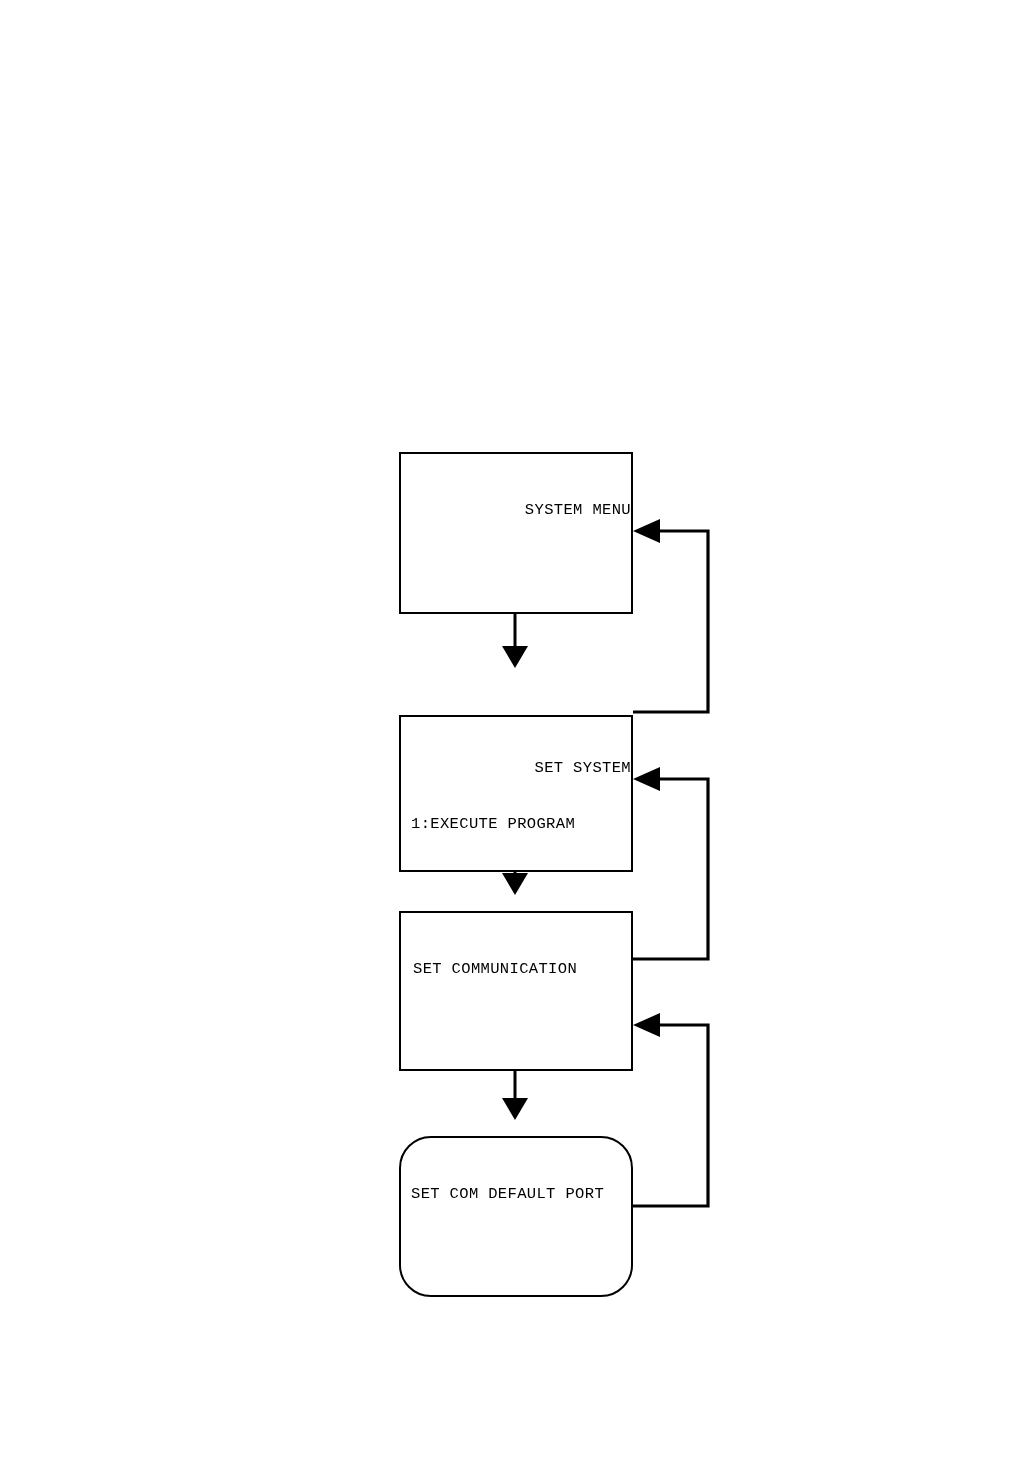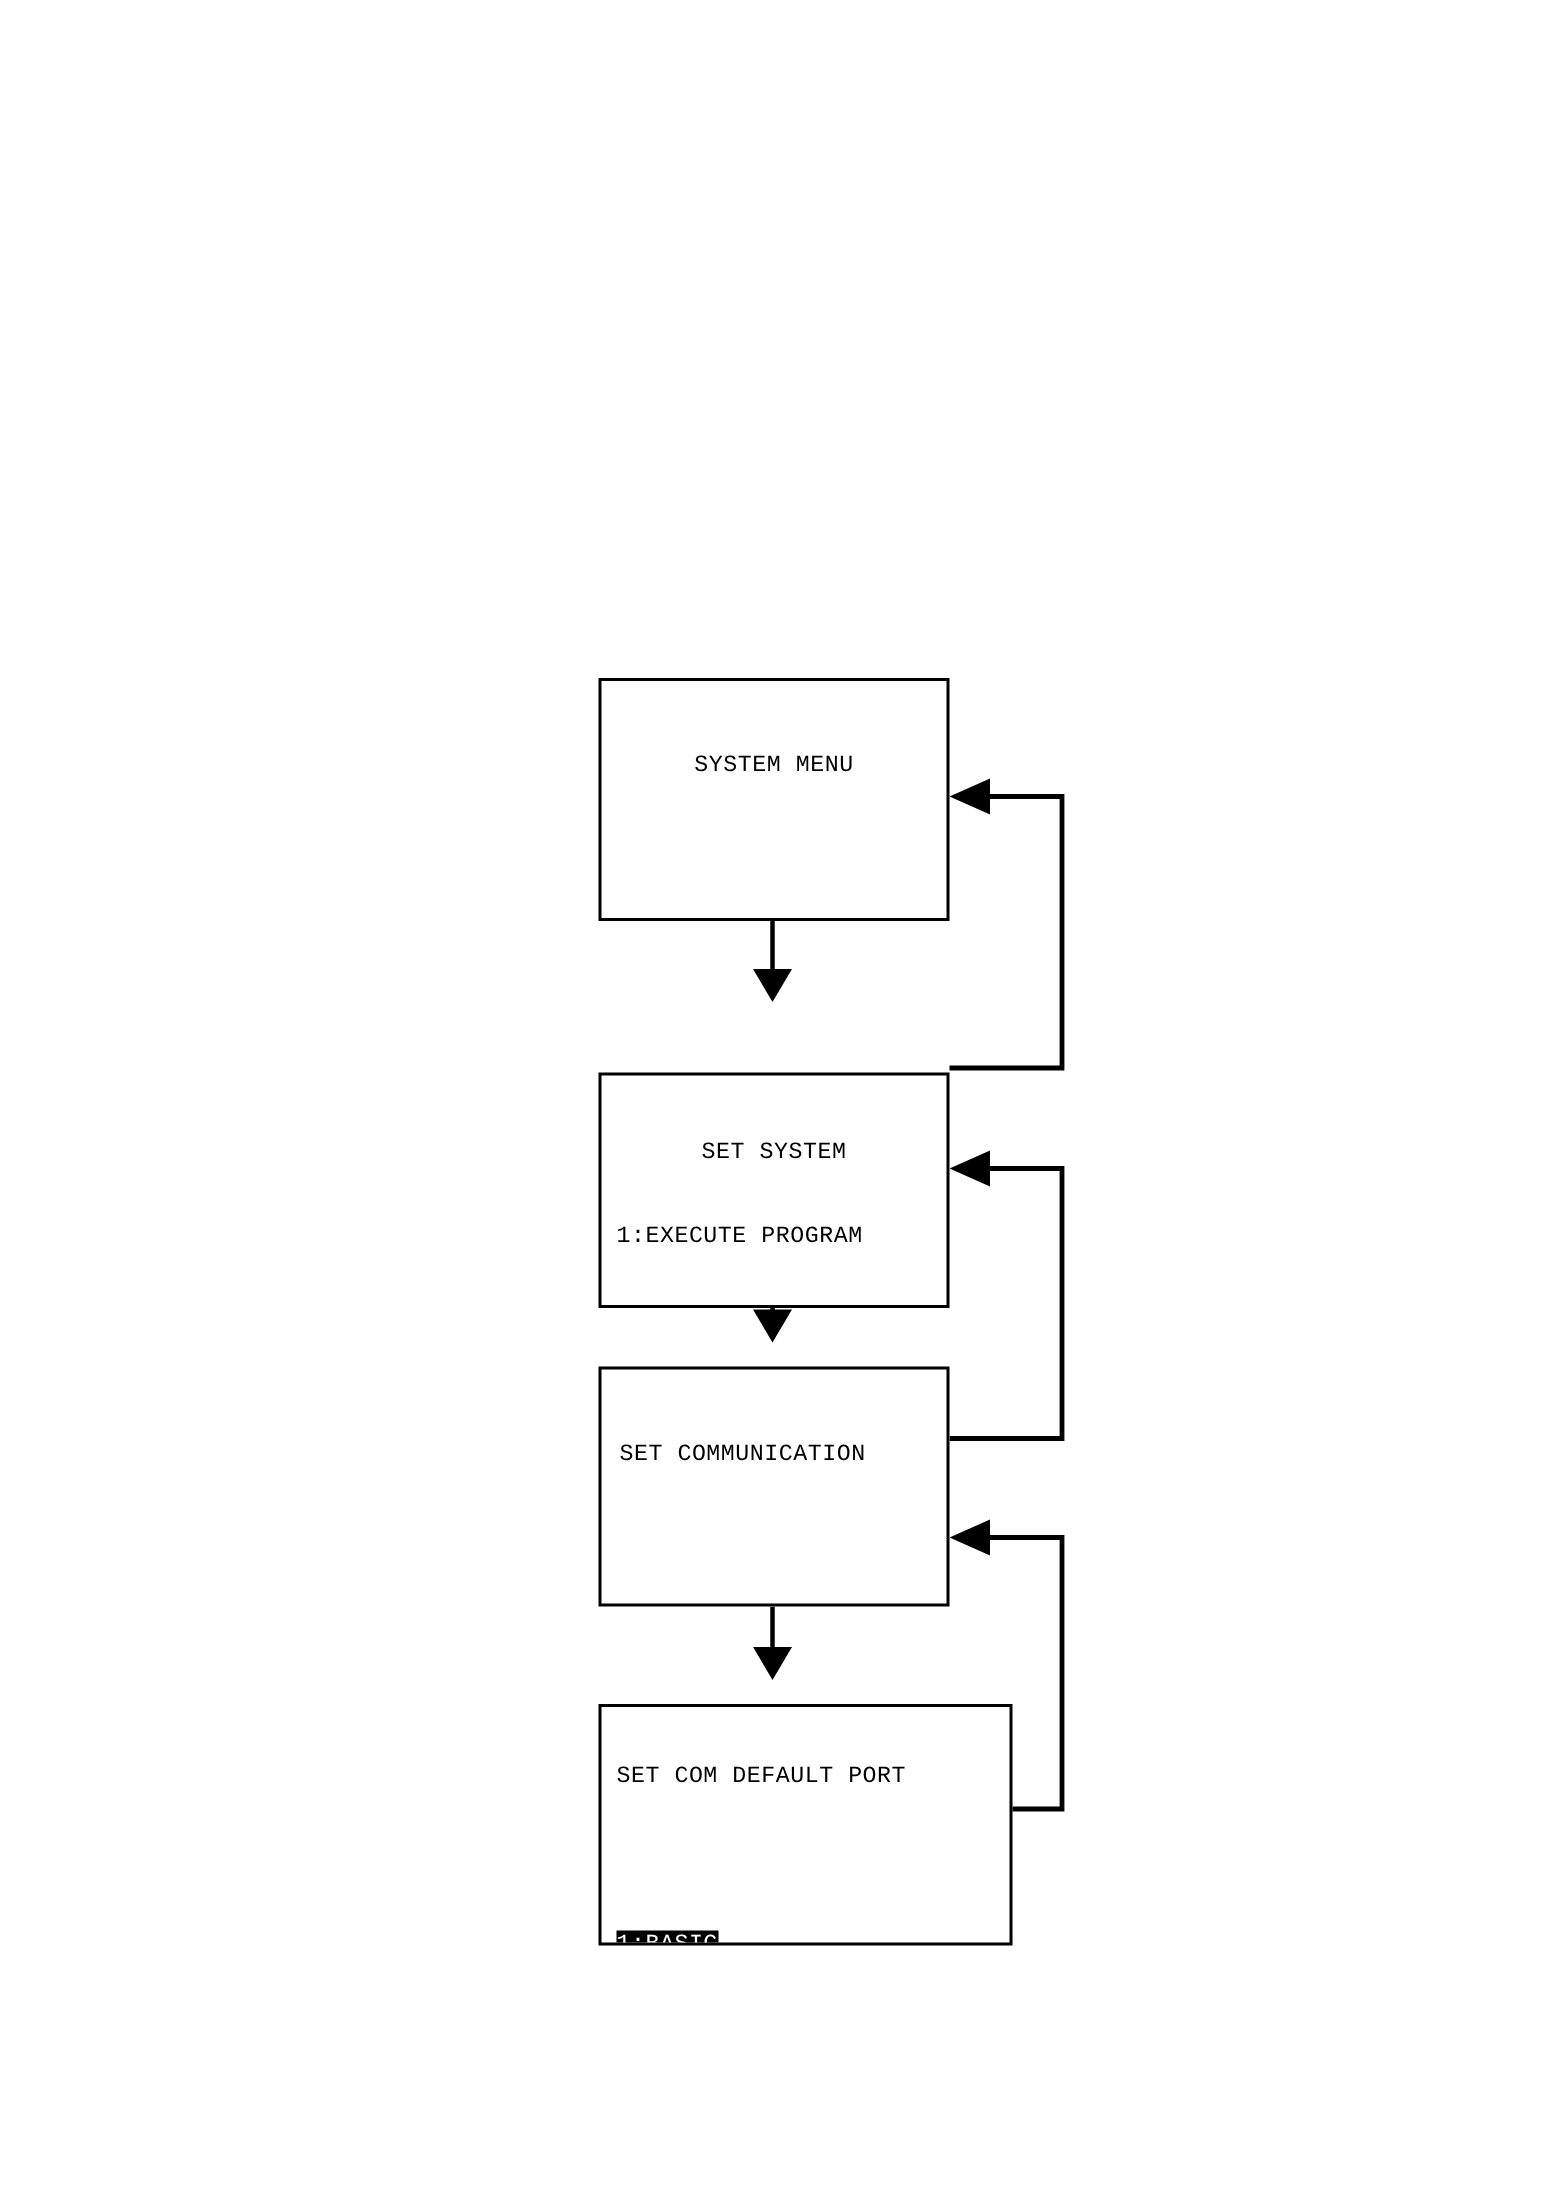--- a/index.html
+++ b/index.html
@@ -36,21 +36,21 @@
     letter-spacing: 0.35px;
     color: #000000;
     white-space: pre;
     overflow: hidden;
   }
   .screen .line {
     height: 18.6px;
     white-space: pre;
   }
   .screen .line.center {
-    text-align: center;
+    text-align: right;
   }
   .screen .pad-left2 {
     padding-left: 10px;
   }
   .screen .pad-left0 {
     padding-left: 12px;
   }
   .inv {
     background: #000000;
     color: #ffffff;
@@ -64,21 +64,23 @@
   #screen-set-system {
     left: 399px; top: 684px; width: 234px; height: 157px;
     padding-top: 5px;
     margin-top: 31px;
   }
   #screen-set-communication {
     left: 399px; top: 911px; width: 234px; height: 160px;
     padding-top: 10px;
   }
   #screen-set-com-default-port {
-    left: 399px; top: 1136px; width: 276px; height: 161px;
+    left: 399px; top: 1136px; width: 234px; height: 161px;
+    padding-top: 10px;
+    border-radius: 32px;
   }
 
   
   #arrows {
     position: absolute;
     left: 0; top: 0;
     width: 1032px;
     height: 1458px;
     pointer-events: none;
   }

